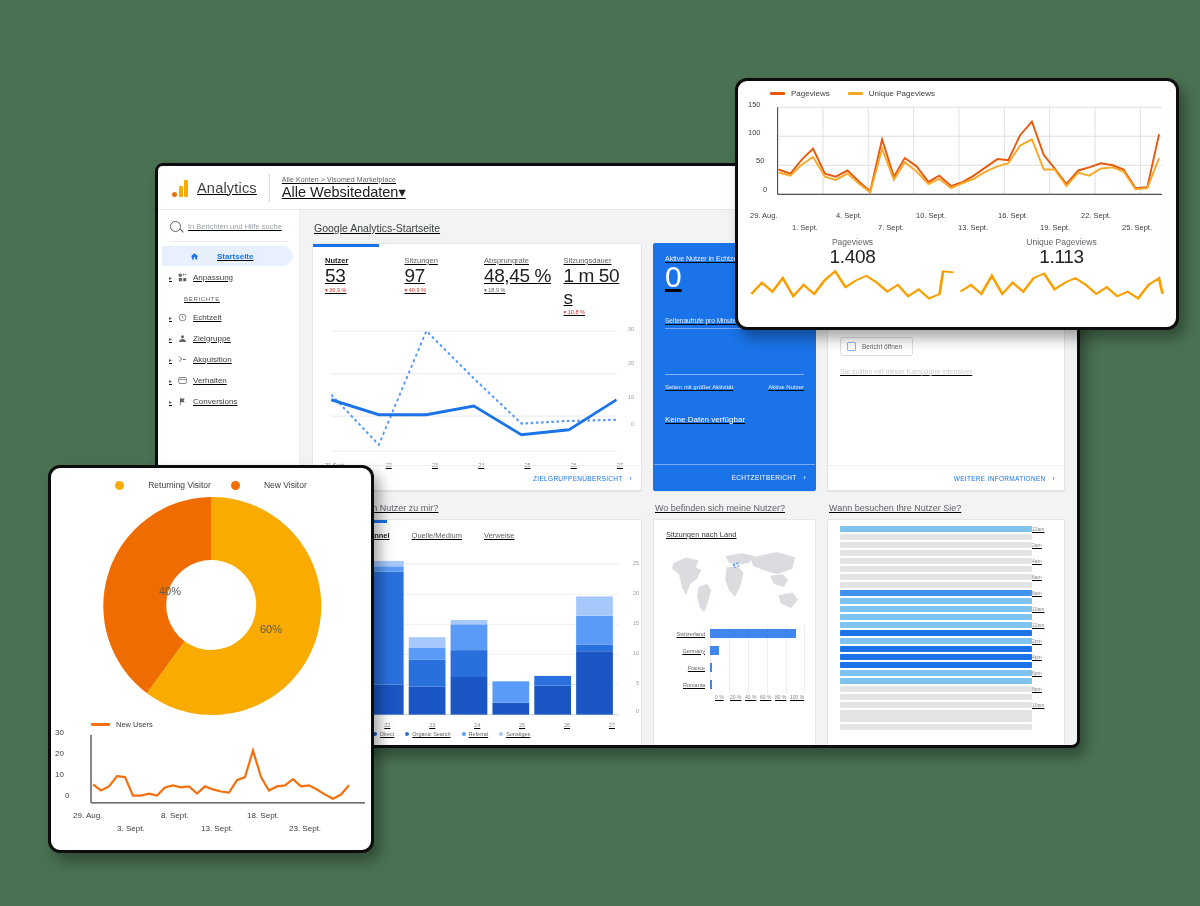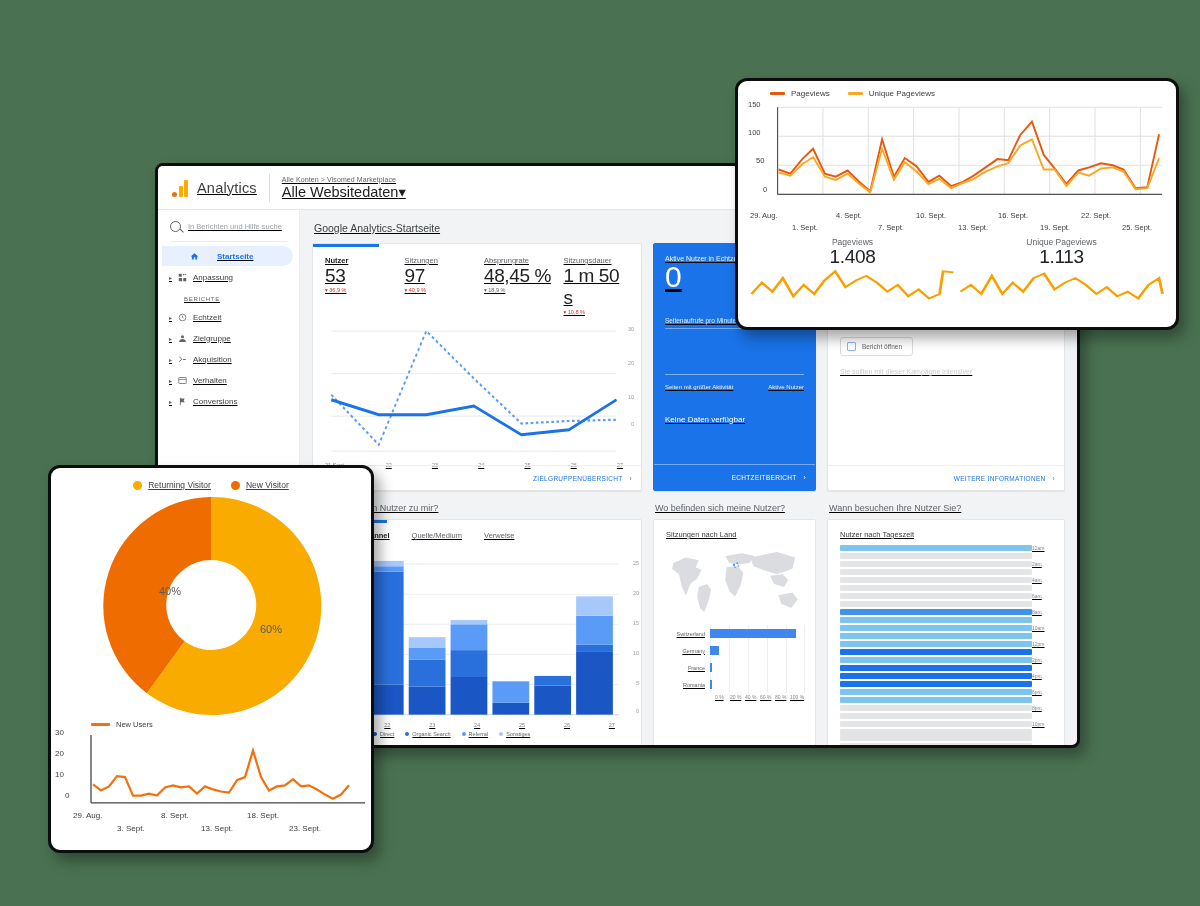--- a/index.html
+++ b/index.html
@@ -173,21 +173,21 @@
   .pv-stats { display: flex; margin-top: 2px; }
   .pv-stat { flex: 1; text-align: center; }
   .pv-stat .l { font-size: 8.5px; color: #5f6368; }
   .pv-stat .v { font-size: 19px; color: #202124; letter-spacing: -.3px; margin-top: -1px; }
   .pv-spark { height: 34px; margin-top: 1px; }
   .pv-spark svg { display: block; width: 100%; height: 100%; }
 
   
   #donut-panel { left: 48px; top: 465px; width: 326px; height: 388px; border-radius: 12px; }
   .dn-legend { display: flex; justify-content: center; gap: 20px; font-size: 8.5px; color: #3c4043; padding-top: 12px; }
-  .dn-legend .lk { display: flex; align-items: center; gap: 6px; text-decoration: underline; }
+  .dn-legend .lk { display: flex; align-items: center; gap: 24px; }
   .dn-legend .lk i { width: 9px; height: 9px; border-radius: 50%; display: inline-block; }
   .dn-wrap { height: 225px; position: relative; }
   .dn-wrap svg { display: block; margin: 3px auto 0; }
   .nu-legend { display: flex; align-items: center; gap: 6px; font-size: 7.5px; color: #3c4043; padding-left: 40px; margin-top: 2px; }
   .nu-legend i { width: 19px; height: 3px; background: #f4700f; display: inline-block; border-radius: 1px; }
   .nu-chart { position: relative; height: 80px; margin-top: 2px; }
   .nu-chart svg { display: block; width: 100%; height: 100%; }
   .nu-y { position: absolute; left: 4px; font-size: 8px; color: #3c4043; }
   .nu-xrow { position: relative; height: 26px; font-size: 8px; color: #3c4043; }
   .nu-xrow span { position: absolute; white-space: nowrap; }
@@ -590,21 +590,20 @@
                   <span>80 %</span>
                   <span>100 %</span>
                 </div>
               </div>
             </div>
           </div>
 
           <div class="col col-time">
             <div class="q-title">Wann besuchen Ihre Nutzer Sie?</div>
             <div class="card2">
-              <div class="card-hd">Nutzer nach Tageszeit</div>
               <div class="hm">
                 <div style="display:flex;">
                   <div style="flex:1;" id="hm-body">
                       <div class="hm-col">
                         <i style="background: rgb(127, 196, 238);"></i>
                         <i style="background: rgb(226, 228, 230);"></i>
                         <i style="background: rgb(226, 228, 230);"></i>
                         <i style="background: rgb(226, 228, 230);"></i>
                         <i style="background: rgb(226, 228, 230);"></i>
                         <i style="background: rgb(226, 228, 230);"></i>

